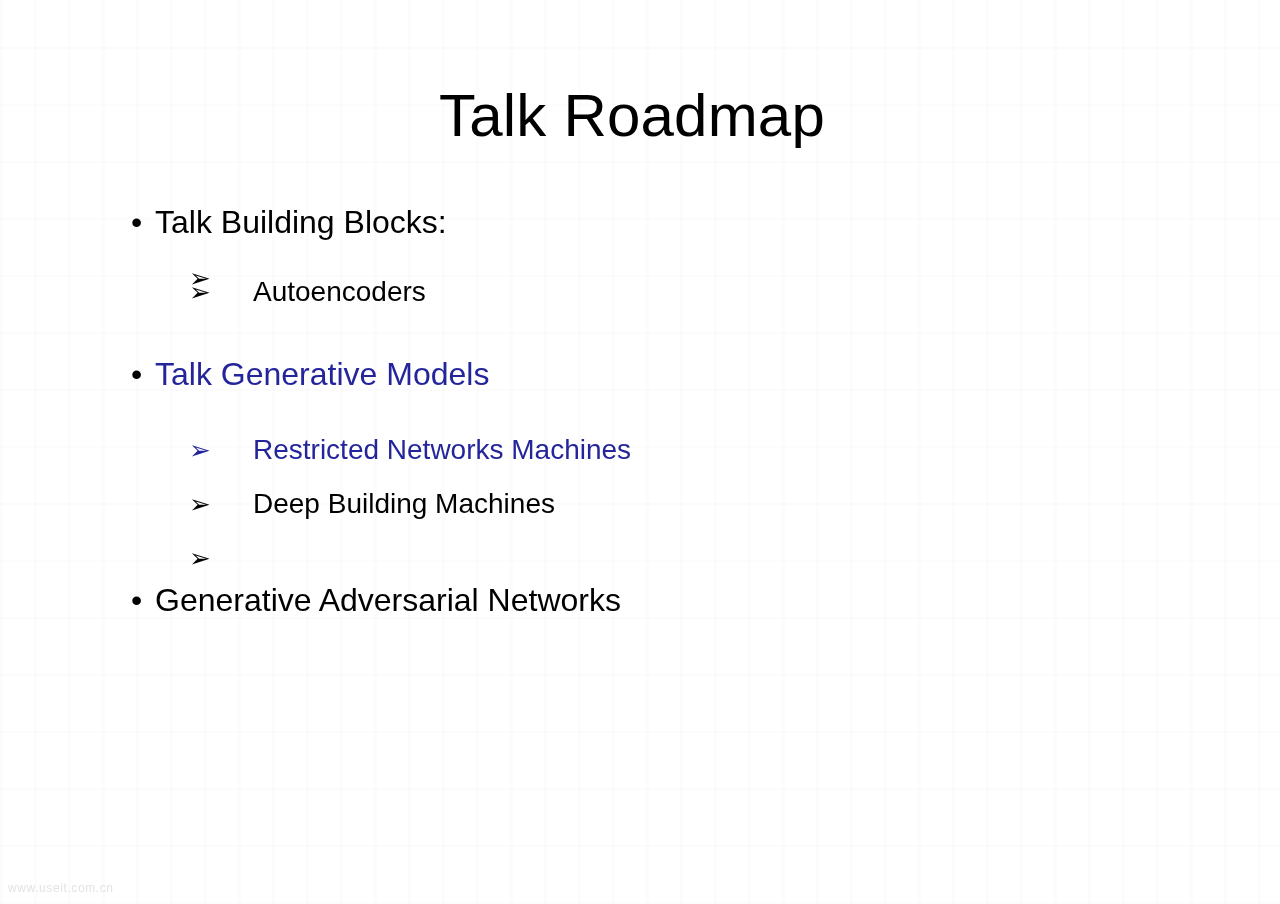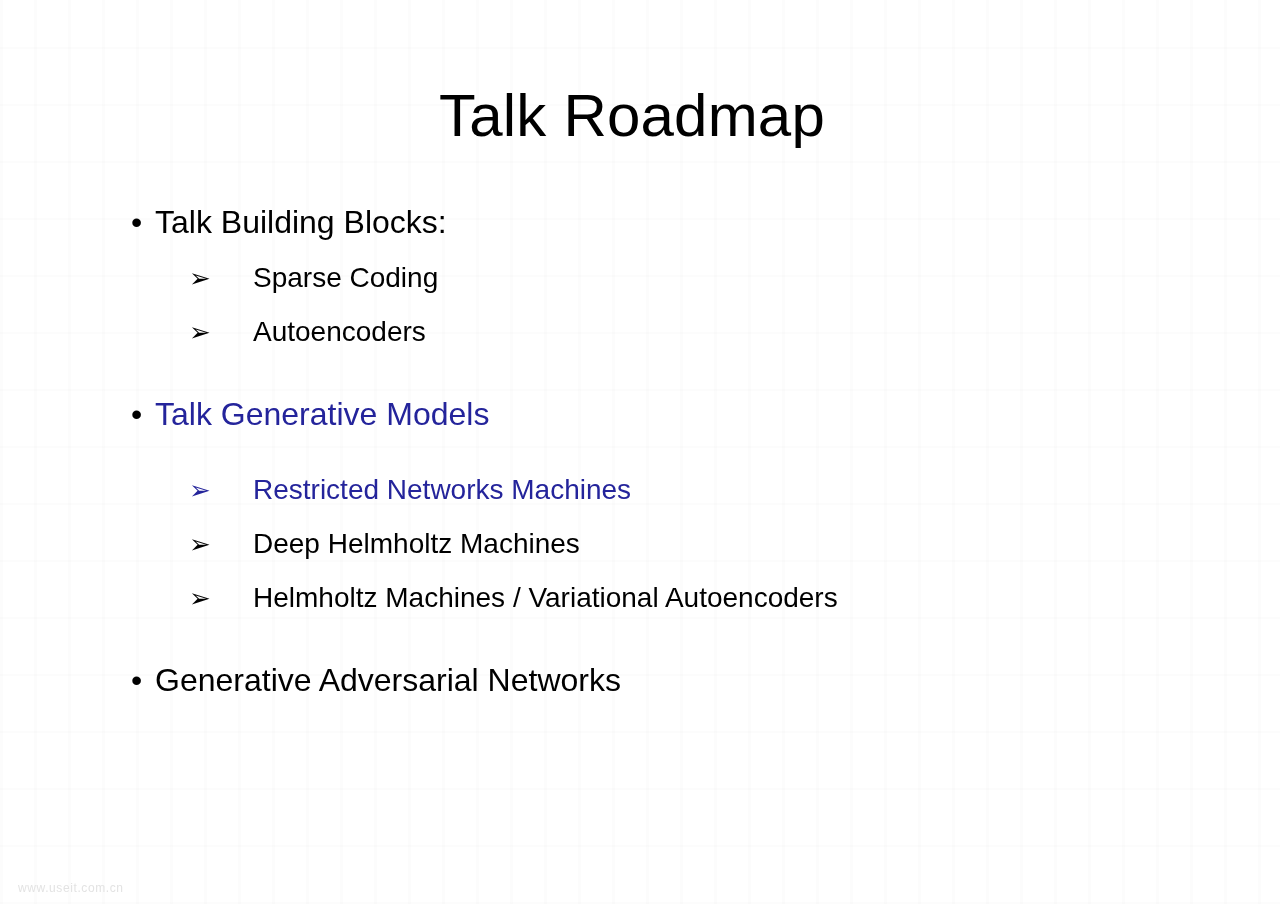--- a/index.html
+++ b/index.html
@@ -95,21 +95,21 @@
 
   .blue  { color: #24249B; }
   .black { color: #000000; }
 
   .gap-sm { height: 14px; }
   .gap-md { height: 34px; }
   .gap-lg { height: 40px; }
 
   .watermark {
     position: absolute;
-    left: 18px;
+    left: 8px;
     bottom: 9px;
     font-size: 12px;
     line-height: 14px;
     letter-spacing: 0.6px;
     color: #E3E3E3;
     font-family: "Liberation Sans", sans-serif;
     white-space: nowrap;
     z-index: 2;
   }
 </style>
@@ -126,21 +126,20 @@
 
     <div class="l1">
       <span class="marker black">•</span>
       <span>Talk Building Blocks:</span>
     </div>
 
     <div class="gap-sm"></div>
 
     <div class="l2">
       <span class="marker black">➢</span>
-      <span>Sparse Coding</span>
     </div>
 
     <div class="gap-sm"></div>
 
     <div class="l2">
       <span class="marker black">➢</span>
       <span>Autoencoders</span>
     </div>
 
     <div class="gap-lg"></div>
@@ -154,28 +153,27 @@
 
     <div class="l2 blue">
       <span class="marker blue">➢</span>
       <span>Restricted Networks Machines</span>
     </div>
 
     <div class="gap-sm"></div>
 
     <div class="l2">
       <span class="marker black">➢</span>
-      <span>Deep Helmholtz Machines</span>
+      <span>Deep Building Machines</span>
     </div>
 
     <div class="gap-sm"></div>
 
     <div class="l2">
       <span class="marker black">➢</span>
-      <span>Helmholtz Machines / Variational Autoencoders</span>
     </div>
 
     <div class="gap-lg"></div>
 
     <div class="l1">
       <span class="marker black">•</span>
       <span>Generative Adversarial Networks</span>
     </div>
 
   </div>

